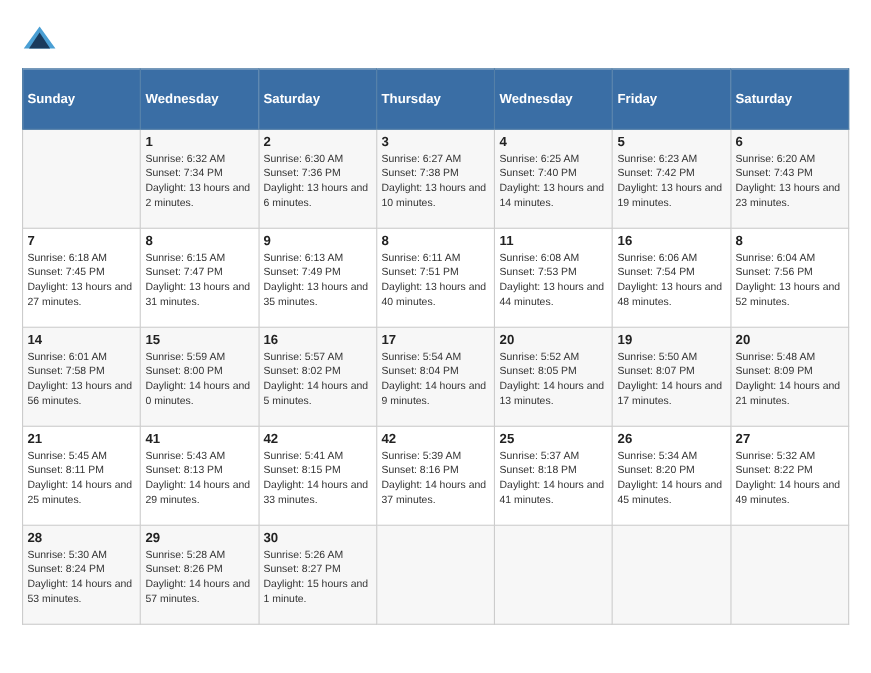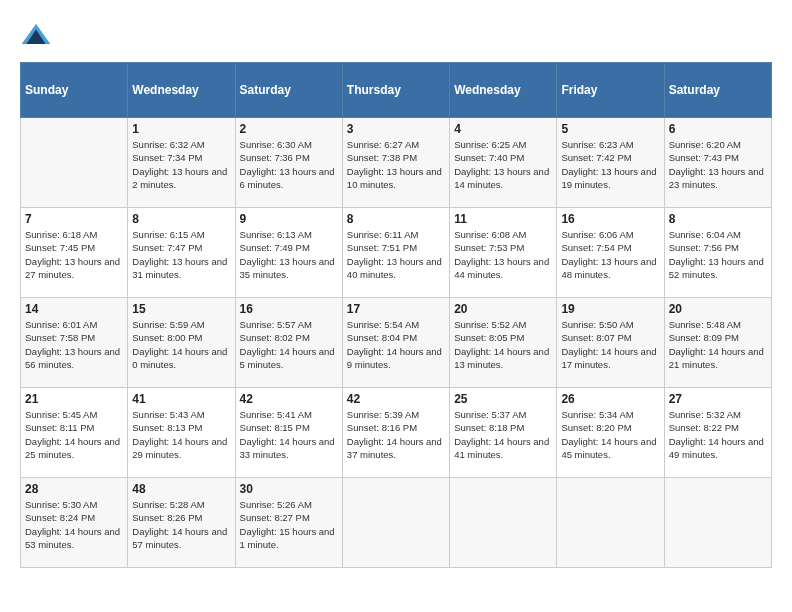--- a/index.html
+++ b/index.html
@@ -296,21 +296,21 @@
         </td>
       </tr>
       <tr class="week-row">
         <td>
           <div class="day-number">28</div>
           <div class="day-info">
             Sunrise: 5:30 AM<br>Sunset: 8:24 PM<br>Daylight: 14 hours and 53 minutes.
           </div>
         </td>
         <td>
-          <div class="day-number">48</div>
+          <div class="day-number">29</div>
           <div class="day-info">
             Sunrise: 5:28 AM<br>Sunset: 8:26 PM<br>Daylight: 14 hours and 57 minutes.
           </div>
         </td>
         <td>
           <div class="day-number">30</div>
           <div class="day-info">
             Sunrise: 5:26 AM<br>Sunset: 8:27 PM<br>Daylight: 15 hours and 1 minute.
           </div>
         </td>

